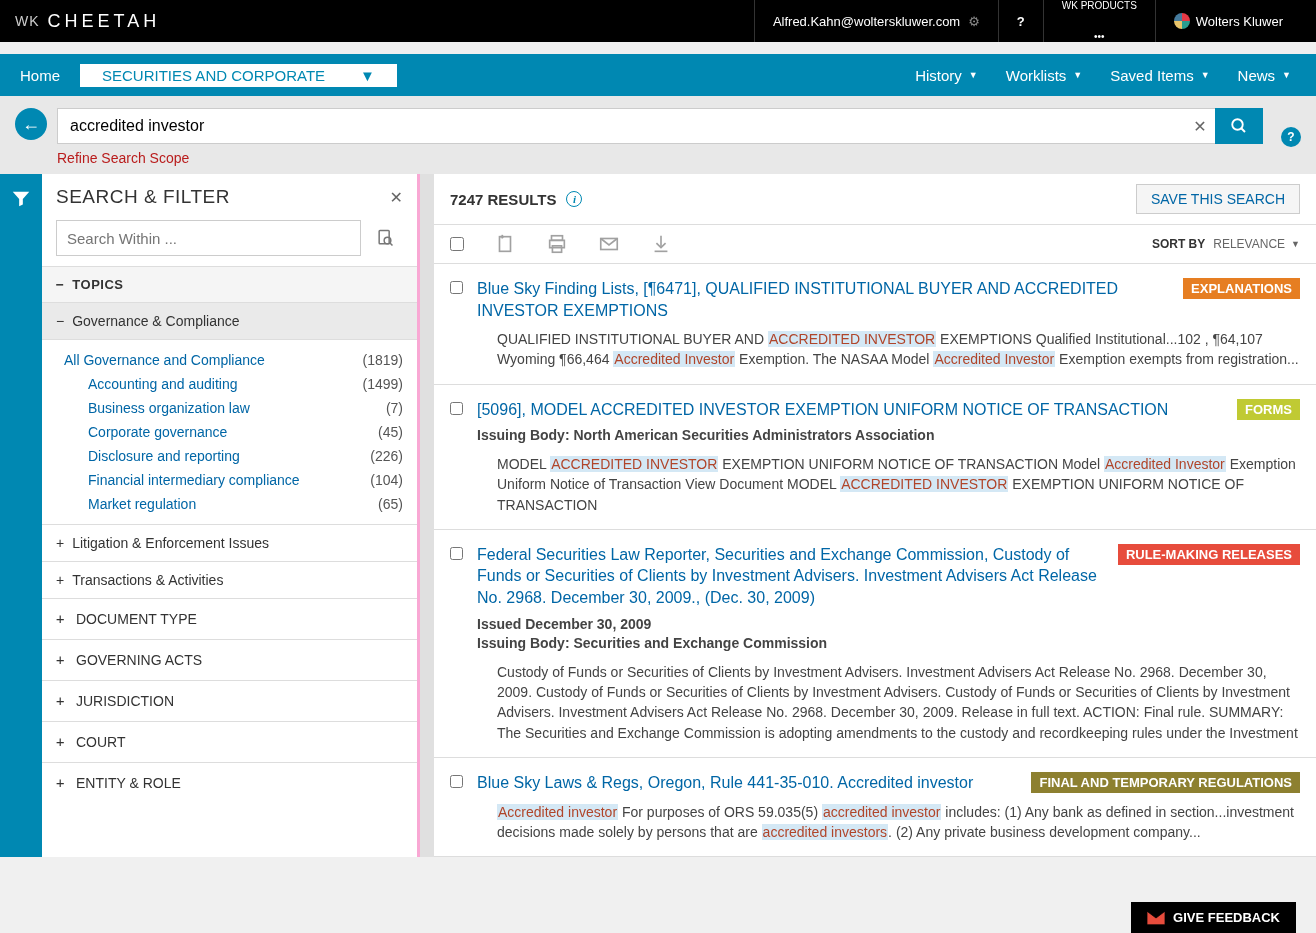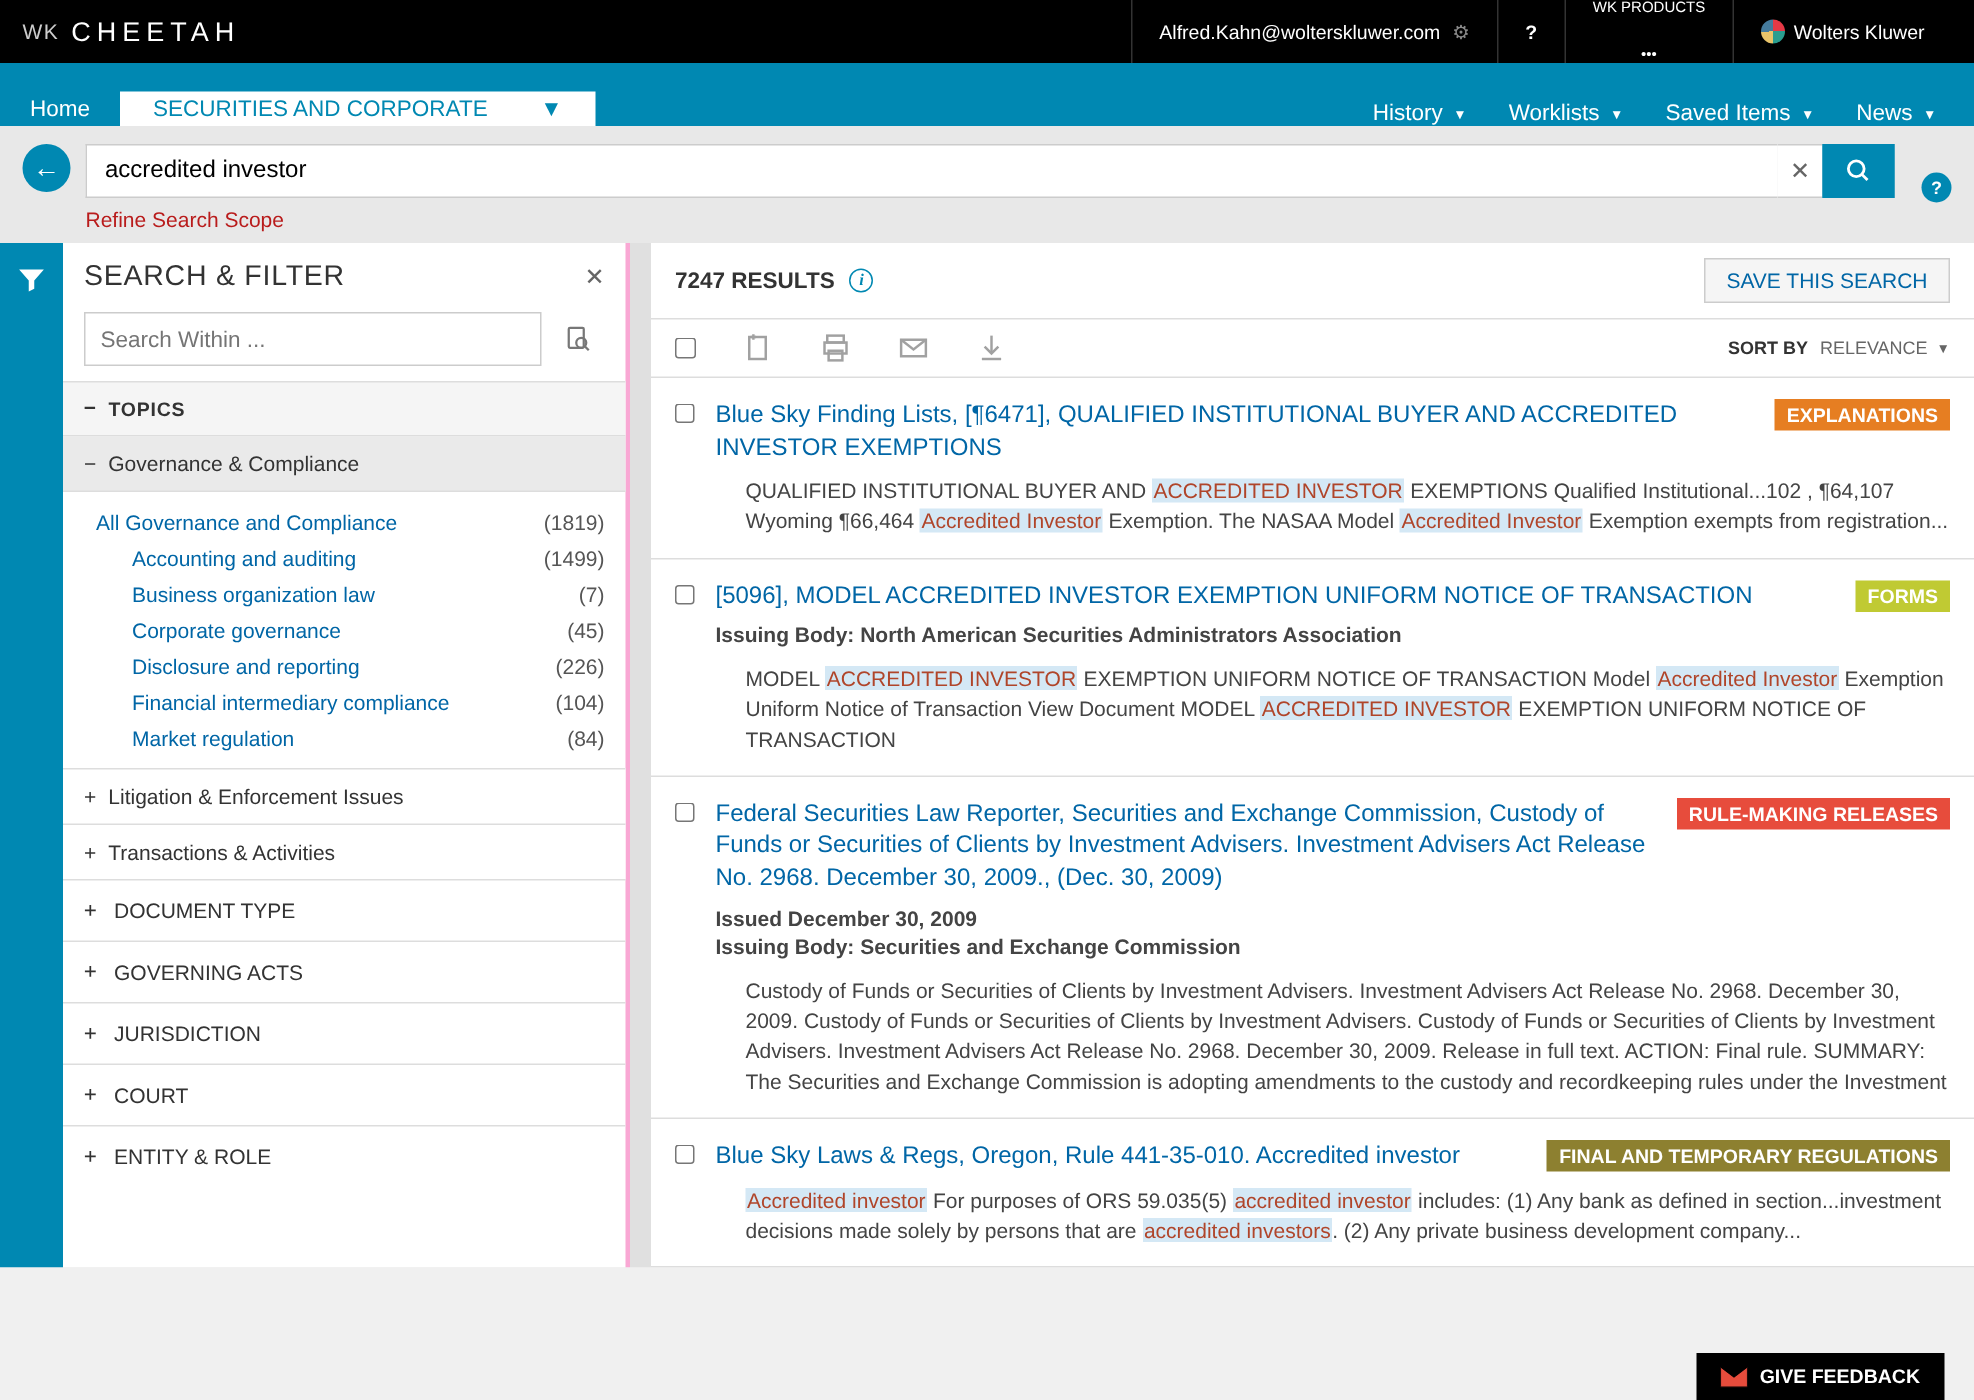--- a/index.html
+++ b/index.html
@@ -11,21 +11,21 @@
 .topbar-left .wk { font-weight: normal; color: #ccc; font-size: 14px; }
 .topbar-left .cheetah { font-weight: 300; letter-spacing: 4px; }
 .topbar-right { display: flex; align-items: center; gap: 0; height: 100%; }
 .topbar-item { padding: 0 18px; height: 100%; display: flex; align-items: center; border-left: 1px solid #333; font-size: 13px; cursor: pointer; }
 .topbar-item.gear::after { content: "⚙"; margin-left: 8px; color: #888; }
 .topbar-item.help { font-weight: bold; }
 .topbar-item.products { flex-direction: column; justify-content: space-between; font-size: 10px; line-height: 1.1; }
 .wk-logo { width: 16px; height: 16px; border-radius: 50%; background: conic-gradient(#e63946 0 90deg, #2a9d8f 90deg 180deg, #e9c46a 180deg 270deg, #457b9d 270deg 360deg); display: inline-block; margin-right: 6px; }
 
 
-.navbar { background: #0088b2; height: 42px; display: flex; align-items: flex-end; color: #fff; }
+.navbar { background: #0088b2; height: 42px; display: flex; align-items: center; color: #fff; margin-top: 12px; }
 .nav-left { display: flex; align-items: stretch; }
 .nav-home { display: flex; align-items: center; padding: 0 20px; cursor: pointer; font-size: 15px; }
 .nav-tab { background: #fff; color: #0088b2; display: flex; align-items: center; padding: 3px 22px; font-size: 15px; cursor: pointer; position: relative; }
 .nav-tab .caret { margin-left: 35px; color: #0088b2; }
 .nav-right { margin-left: auto; display: flex; align-items: center; gap: 28px; padding-right: 25px; }
 .nav-link { cursor: pointer; font-size: 15px; display: flex; align-items: center; gap: 4px; }
 
 
 .searchrow { background: #e8e8e8; padding: 12px 15px 8px 15px; display: flex; align-items: flex-start; gap: 10px; }
 .back-btn { width: 32px; height: 32px; background: #0088b2; border-radius: 50%; color: #fff; display: flex; align-items: center; justify-content: center; cursor: pointer; flex-shrink: 0; font-size: 18px; }
@@ -216,21 +216,21 @@
           <div class="filter-item indent">
             <span>Disclosure and reporting</span>
             <span class="count">(226)</span>
           </div>
           <div class="filter-item indent">
             <span>Financial intermediary compliance</span>
             <span class="count">(104)</span>
           </div>
           <div class="filter-item indent">
             <span>Market regulation</span>
-            <span class="count">(84)</span>
+            <span class="count">(65)</span>
           </div>
         </div>
 
       <div id="filter-subsections">
           <div class="filter-subhead" style="background: rgb(255, 255, 255); border-top: 1px solid rgb(221, 221, 221); border-bottom: none;">
             <span class="exp">+</span>
             <span>Litigation &amp; Enforcement Issues</span>
           </div>
           <div class="filter-subhead" style="background: rgb(255, 255, 255); border-top: 1px solid rgb(221, 221, 221); border-bottom: none;">
             <span class="exp">+</span>

